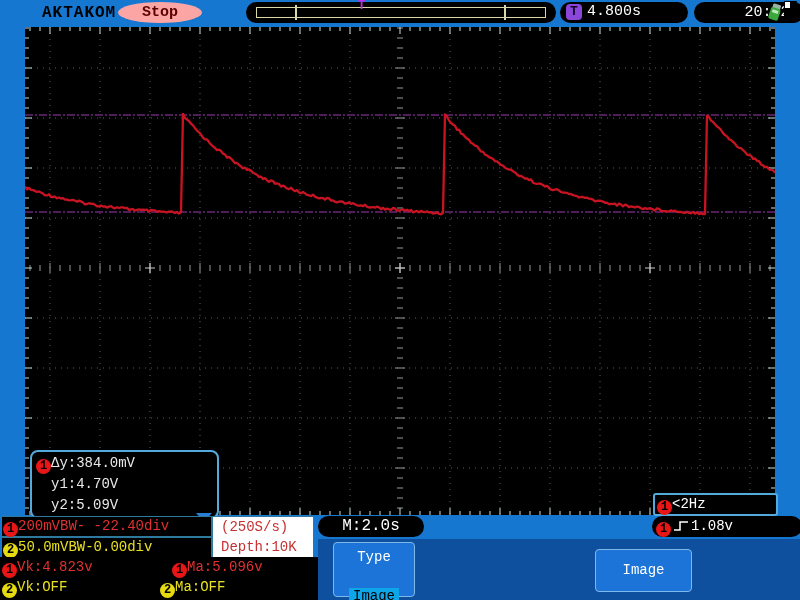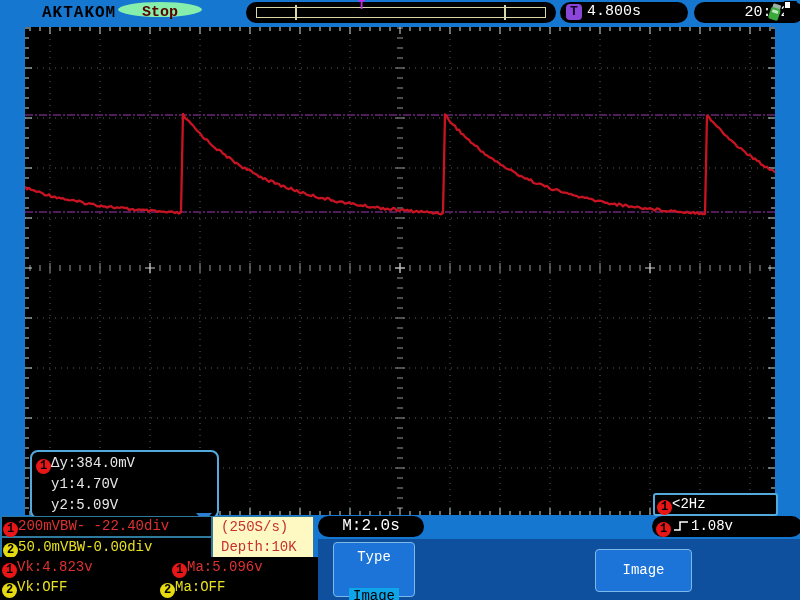--- a/index.html
+++ b/index.html
@@ -1,21 +1,21 @@
 <!DOCTYPE html>
 <html><head>
 <meta charset="utf-8">
 <style>
   html,body{margin:0;padding:0;background:#222;}
   .screen{position:relative;width:800px;height:600px;background:#1577d0;overflow:hidden;
           font-family:Liberation Mono, monospace;-webkit-font-smoothing:none;}
   .abs{position:absolute;}
   
   .brand{left:42px;top:4px;font-size:16px;font-weight:600;color:#000;letter-spacing:1px;}
-  .stop-btn{left:118px;top:2px;width:84px;height:15px;background:#86efac;border-radius:50%;
+  .stop-btn{left:118px;top:2px;width:84px;height:21px;background:#fca5a5;border-radius:50%;
             color:#5c0000;font-size:15px;font-weight:600;text-align:center;line-height:21px;}
   .trigbar{left:246px;top:2px;width:310px;height:21px;background:#000;border-radius:11px;}
   .trigbar .frame{position:absolute;left:10px;top:5px;width:288px;height:9px;border:1px solid #d8d8a8;}
   .trigbar .bracket{position:absolute;top:3px;width:2px;height:15px;background:#d8d8a8;}
   .trigbar .tmark{position:absolute;left:112px;top:-3px;color:#c828e8;font-size:12px;font-weight:700;}
   .pill{background:#000;border-radius:11px;height:21px;color:#fff;font-size:15px;}
   .time-pill{left:560px;top:2px;width:128px;}
   .t-badge{position:absolute;left:6px;top:2px;width:16px;height:16px;background:#8a46d8;border-radius:4px;
            color:#14002a;font-size:13px;font-weight:700;text-align:center;line-height:16px;}
   .time-text{position:absolute;left:27px;top:1px;}
@@ -32,21 +32,21 @@
   .cursor-box .ind{padding-left:15px;}
   .box-arrow{left:196px;top:513px;width:0;height:0;border-left:8px solid transparent;
              border-right:8px solid transparent;border-top:9px solid #2a7fd4;}
   .freq-box{left:653px;top:493px;width:119px;height:19px;background:#000;border:2px solid #55aadd;
             border-radius:3px;color:#fff;font-size:14px;line-height:19px;padding-left:2px;}
   
   .chbox{left:1px;width:208px;height:19px;background:#000;border:1px solid #2d7a9e;
          font-size:14px;line-height:19px;padding-left:1px;}
   .ch1box{top:516px;color:#e03030;}
   .ch2box{top:537px;color:#e8e020;}
-  .samplebox{left:212px;top:516px;width:100px;height:40px;background:#fef9c3;border:1px solid #2d7a9e;
+  .samplebox{left:212px;top:516px;width:100px;height:40px;background:#ffffff;border:1px solid #2d7a9e;
              color:#c83030;font-size:14px;line-height:20px;}
   .samplebox div{padding-left:8px;}
   .m-pill{left:318px;top:516px;width:106px;text-align:center;line-height:21px;font-size:16px;}
   .trig-pill{left:652px;top:516px;width:146px;line-height:21px;font-size:14px;padding-left:4px;}
   .trig-pill svg{vertical-align:-2px;margin:0 2px;}
   
   .menu-panel{left:318px;top:539px;width:482px;height:61px;background:#0e4f9e;padding-left:36px;}
   .menu-btn{position:absolute;background:#1c74d8;border:1px solid #7db8e8;border-radius:4px;
             color:#fff;font-size:14px;text-align:center;}
   .type-btn{left:15px;top:3px;width:80px;height:53px;}

